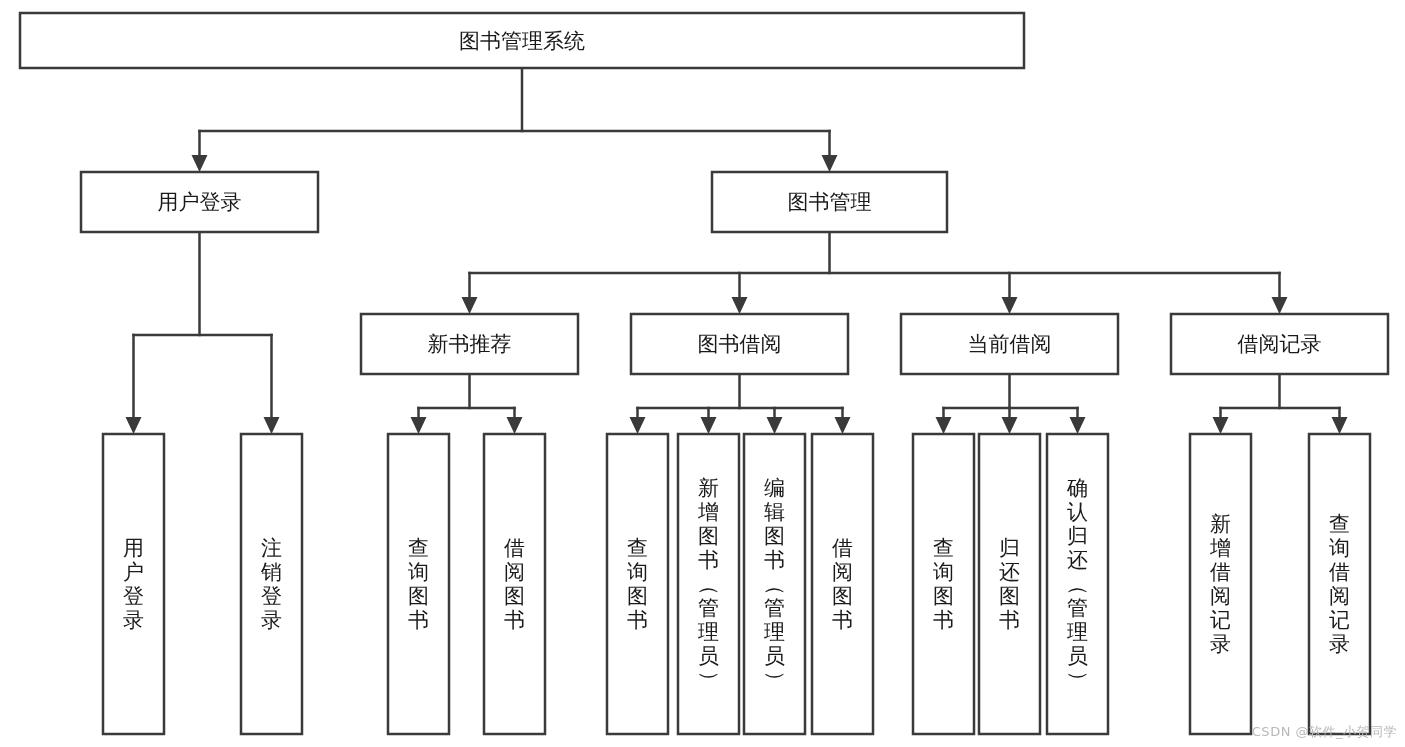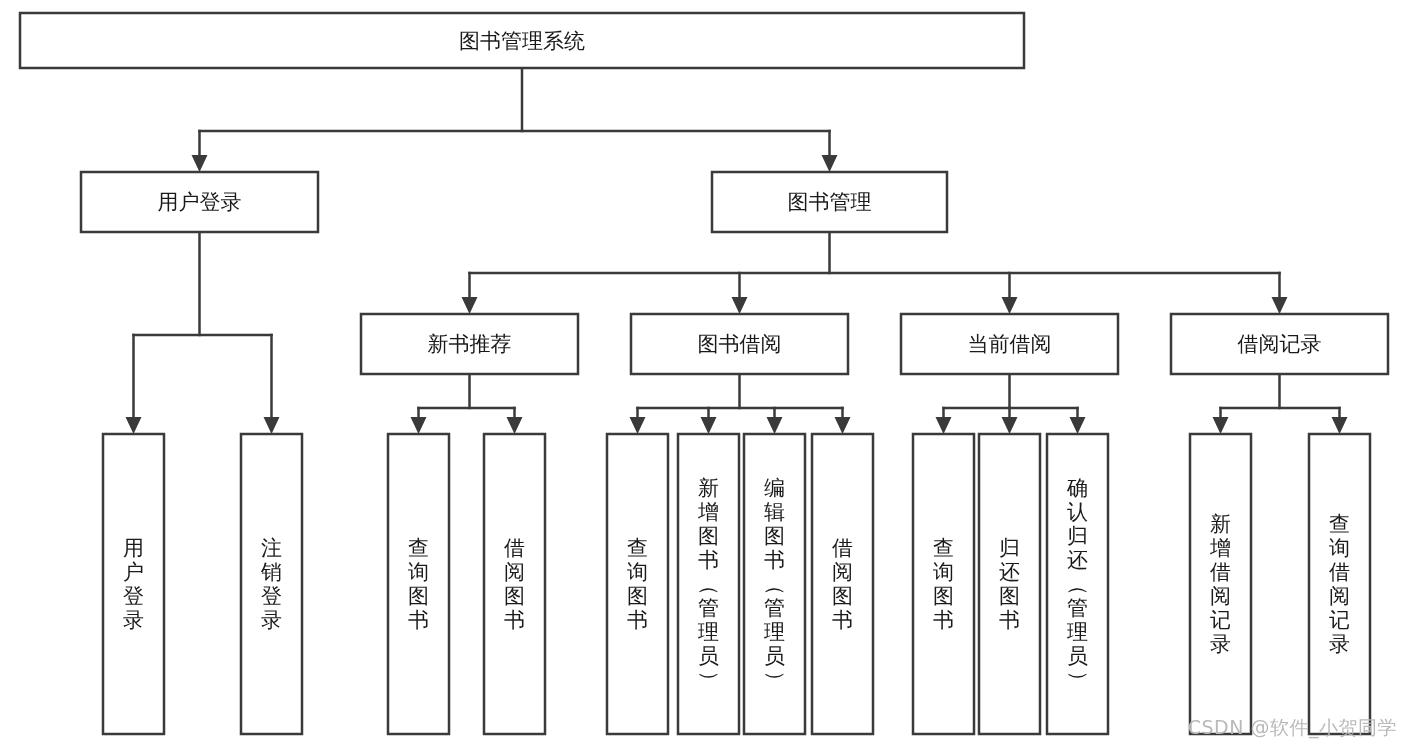--- a/index.html
+++ b/index.html
@@ -53,21 +53,21 @@
     font-family: "DejaVu Sans", "Liberation Sans", sans-serif;
     font-size: 21px;
     fill: #1a1a1a;
     text-anchor: middle;
   }
   .watermark {
     position: absolute;
     right: 8px;
     bottom: 6px;
     font-family: "DejaVu Sans", "Liberation Sans", sans-serif;
-    font-size: 19px;
+    font-size: 13px;
     color: #b9b9b9;
     letter-spacing: 0.5px;
     white-space: nowrap;
     user-select: none;
   }
 </style>
 </head>
 <body>
 
 <div id="diagram-root">

